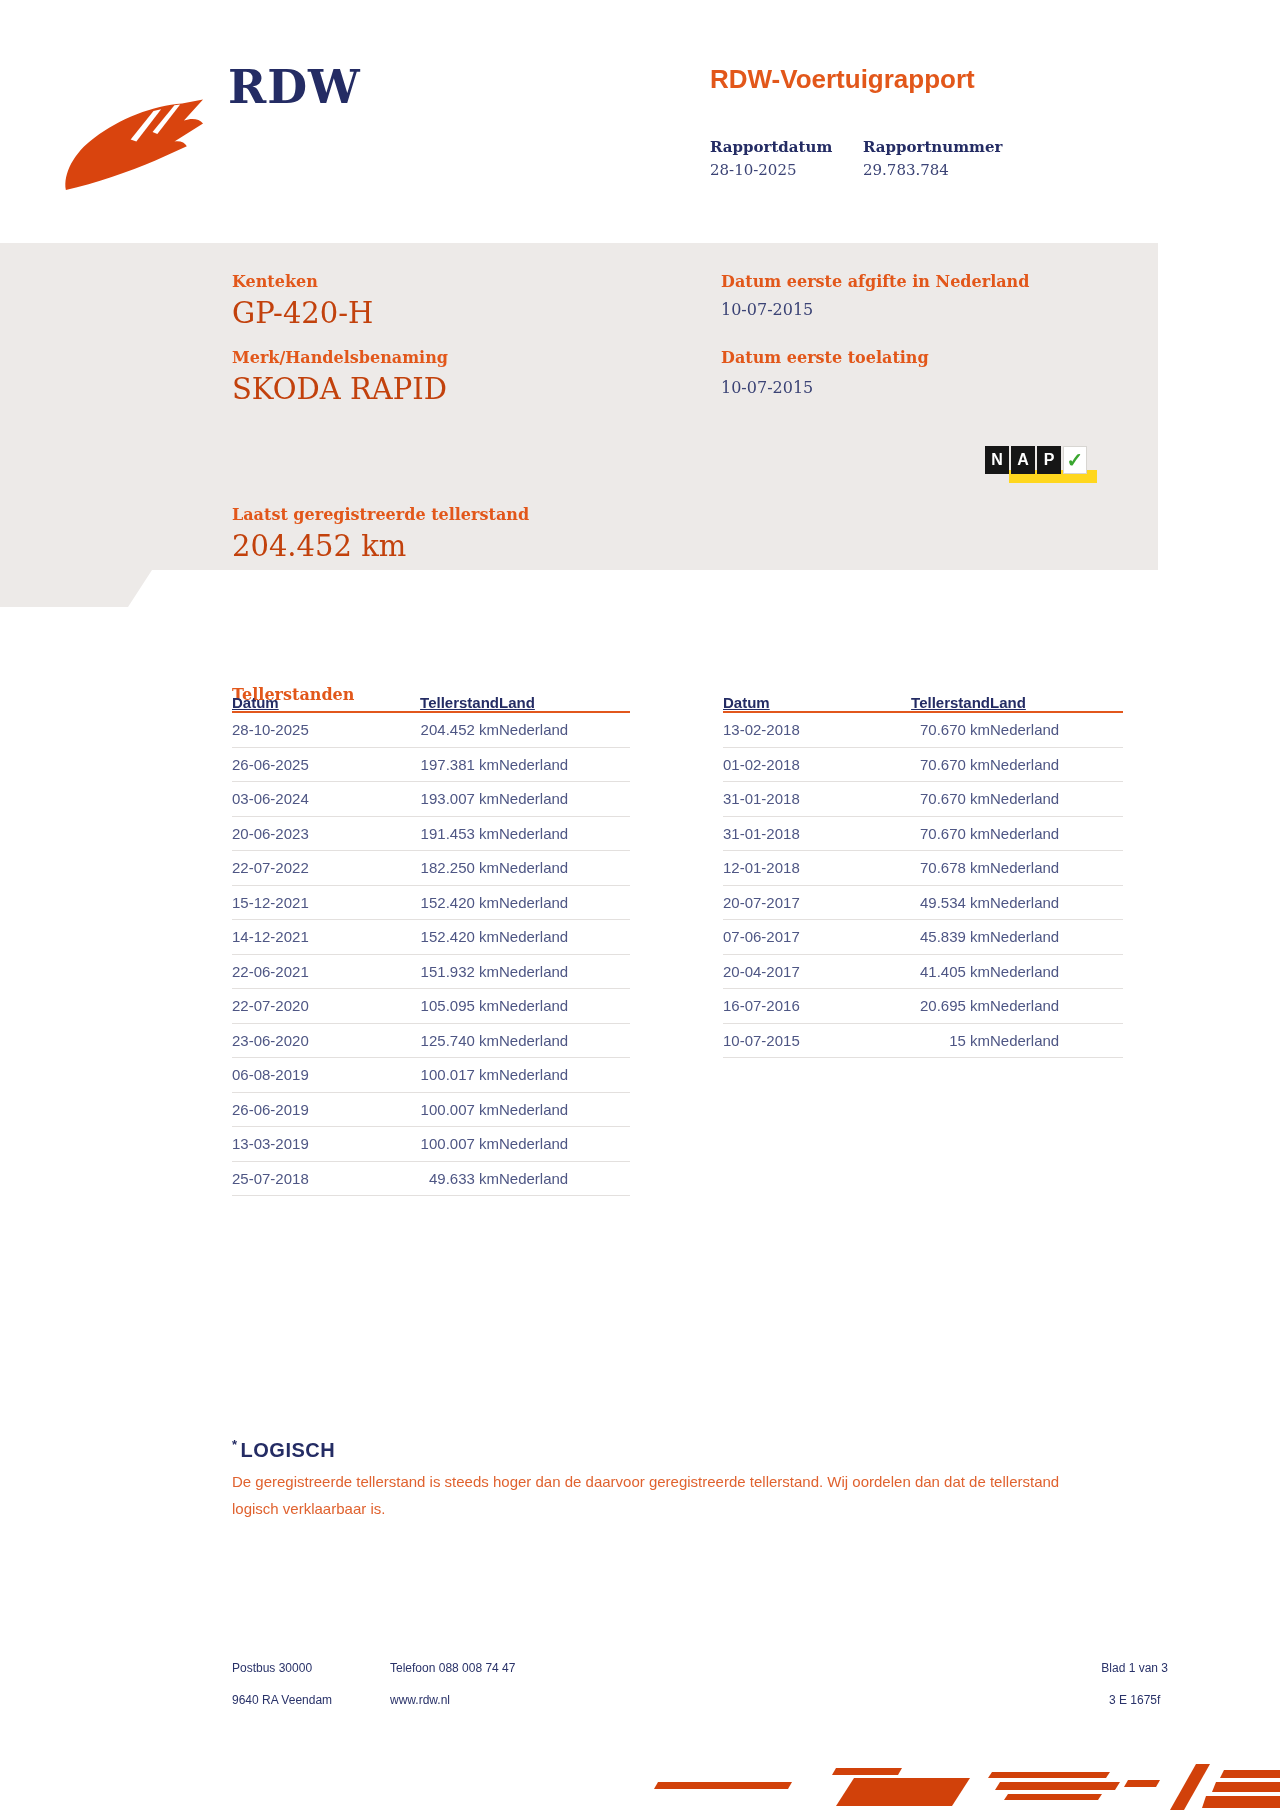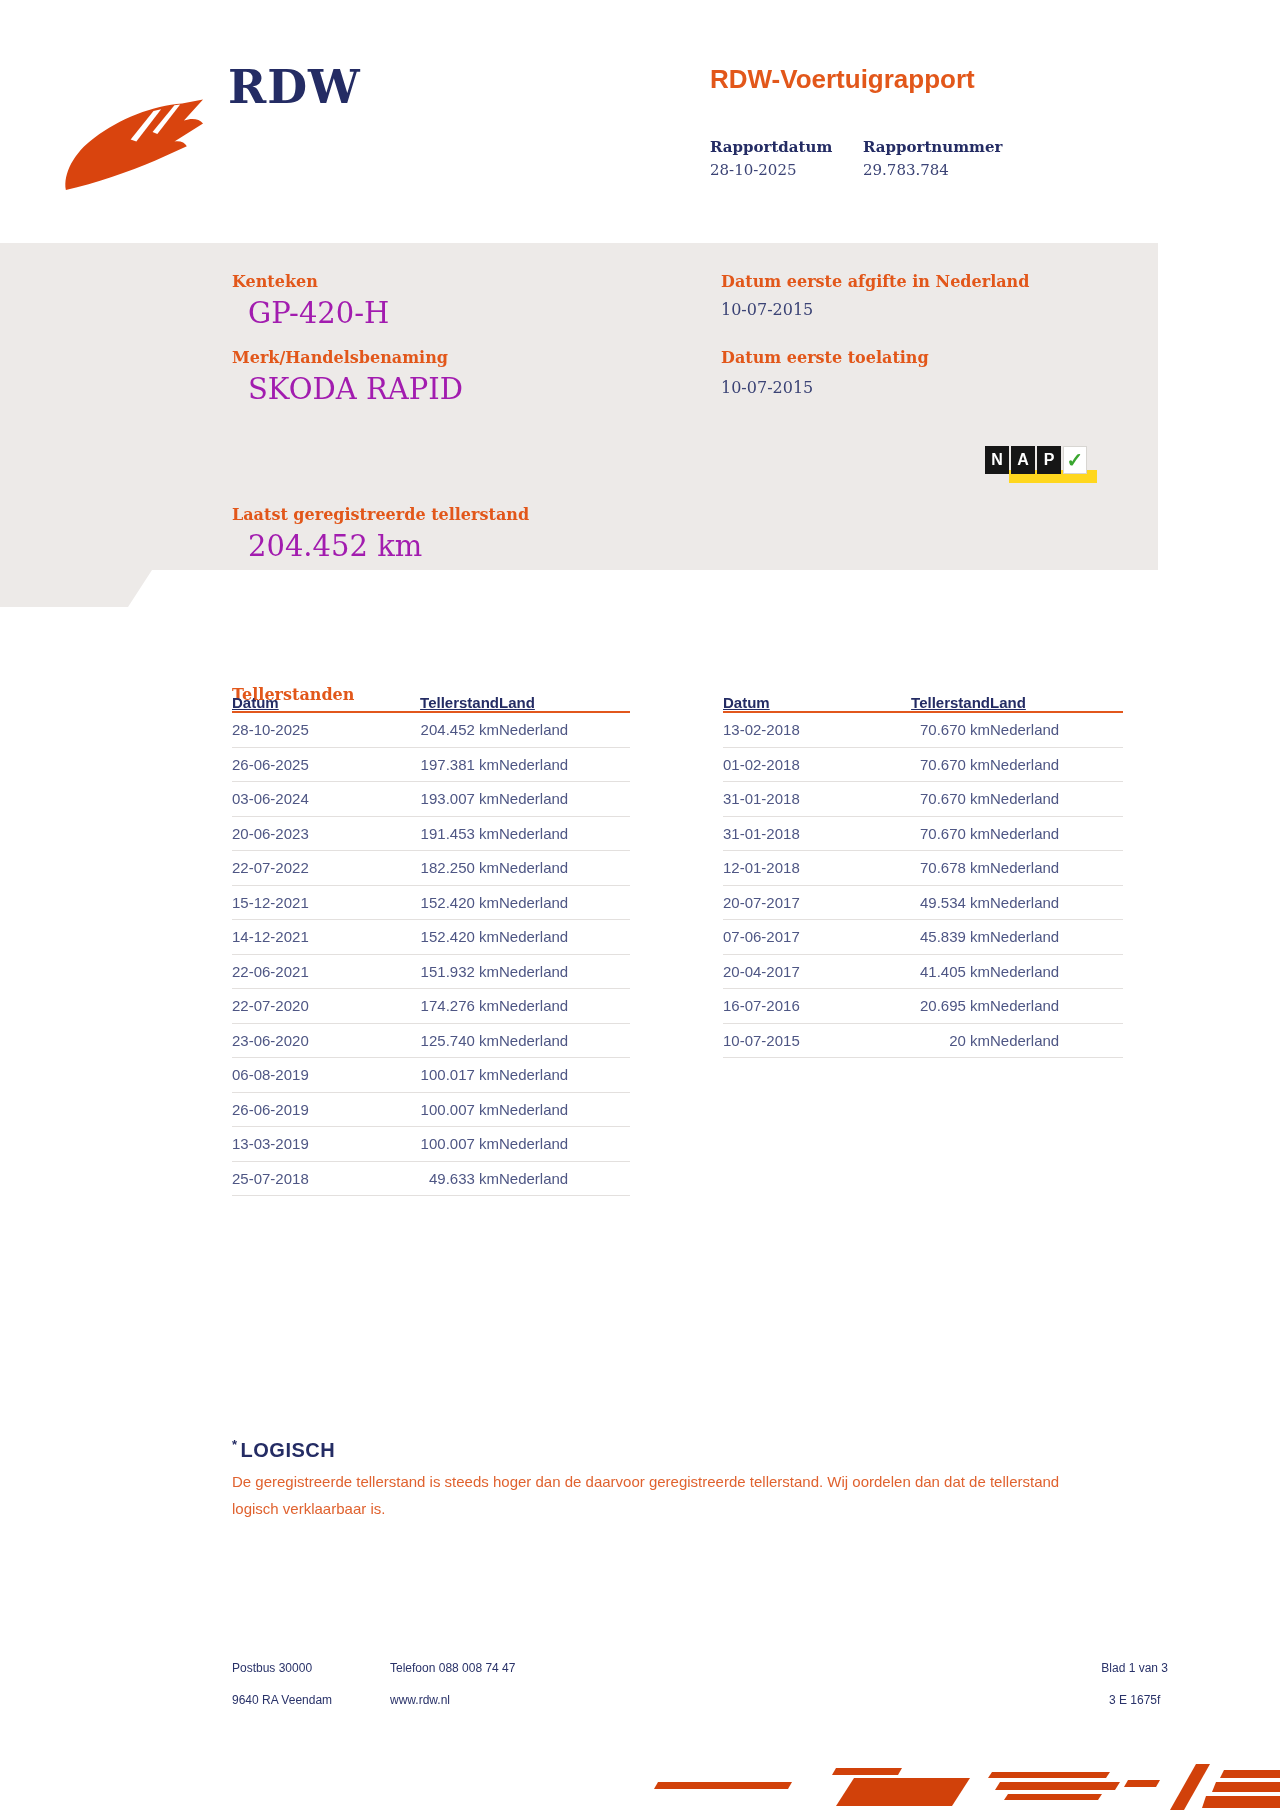--- a/index.html
+++ b/index.html
@@ -10,21 +10,21 @@
   
   .brand-word{font-family:"DejaVu Serif",serif;font-weight:bold;font-size:46px;color:#242c64;letter-spacing:1px;}
   .doc-title{font-family:Liberation Sans, sans-serif;font-weight:bold;font-size:26px;color:#e2571a;}
   .meta-label{font-family:"DejaVu Serif",serif;font-weight:bold;font-size:15px;color:#242c64;}
   .meta-value{font-family:"DejaVu Serif",serif;font-size:15px;color:#3b4375;}
 
   
   .panel{left:0;top:243px;width:1158px;height:364px;background:#edeae8;
          clip-path:polygon(0 0,100% 0,100% 327px,152px 327px,128px 100%,0 100%);}
   .field-label{font-family:"DejaVu Serif",serif;font-weight:bold;font-size:16px;color:#e2571a;}
-  .field-value-lg{font-family:"DejaVu Serif",serif;font-size:29px;color:#a21caf;margin-left:16px;}
+  .field-value-lg{font-family:"DejaVu Serif",serif;font-size:29px;color:#c2410c;}
   .field-value-sm{font-family:"DejaVu Serif",serif;font-size:16px;color:#3b4375;}
   .oordeel{font-weight:bold;font-size:27px;color:#242c64;line-height:47px;letter-spacing:.5px;}
 
   
   .nap{width:112px;height:52px;}
   .nap .ybar{position:absolute;left:24px;top:26px;width:88px;height:13px;background:#ffd71e;}
   .nap .tiles{position:absolute;left:0;top:2px;display:flex;gap:2px;}
   .nap .tile{width:24px;height:28px;background:#161616;color:#fff;font-weight:bold;font-size:16px;
              display:flex;align-items:center;justify-content:center;}
   .nap .tile.check{background:#fff;color:#3aa62f;font-size:20px;border:1px solid #d8d6d2;width:22px;height:26px;}
@@ -147,21 +147,21 @@
           <span class="cell c1">152.420 km</span>
           <span class="cell c2">Nederland</span>
         </div>
         <div class="trow">
           <span class="cell c0">22-06-2021</span>
           <span class="cell c1">151.932 km</span>
           <span class="cell c2">Nederland</span>
         </div>
         <div class="trow">
           <span class="cell c0">22-07-2020</span>
-          <span class="cell c1">174.276 km</span>
+          <span class="cell c1">105.095 km</span>
           <span class="cell c2">Nederland</span>
         </div>
         <div class="trow">
           <span class="cell c0">23-06-2020</span>
           <span class="cell c1">125.740 km</span>
           <span class="cell c2">Nederland</span>
         </div>
         <div class="trow">
           <span class="cell c0">06-08-2019</span>
           <span class="cell c1">100.017 km</span>
@@ -232,21 +232,21 @@
           <span class="cell c1">41.405 km</span>
           <span class="cell c2">Nederland</span>
         </div>
         <div class="trow">
           <span class="cell c0">16-07-2016</span>
           <span class="cell c1">20.695 km</span>
           <span class="cell c2">Nederland</span>
         </div>
         <div class="trow">
           <span class="cell c0">10-07-2015</span>
-          <span class="cell c1">20 km</span>
+          <span class="cell c1">15 km</span>
           <span class="cell c2">Nederland</span>
         </div>
       </div>
   </div>
 
   <div class="abs logisch-title" style="left:232px;top:1437px;">
     <span class="ast">*</span><span>LOGISCH</span>
   </div>
   <div class="abs logisch-body" style="left:232px;top:1468px;">De geregistreerde tellerstand is steeds hoger dan de daarvoor geregistreerde tellerstand. Wij oordelen dan dat de tellerstand logisch verklaarbaar is.</div>
 

